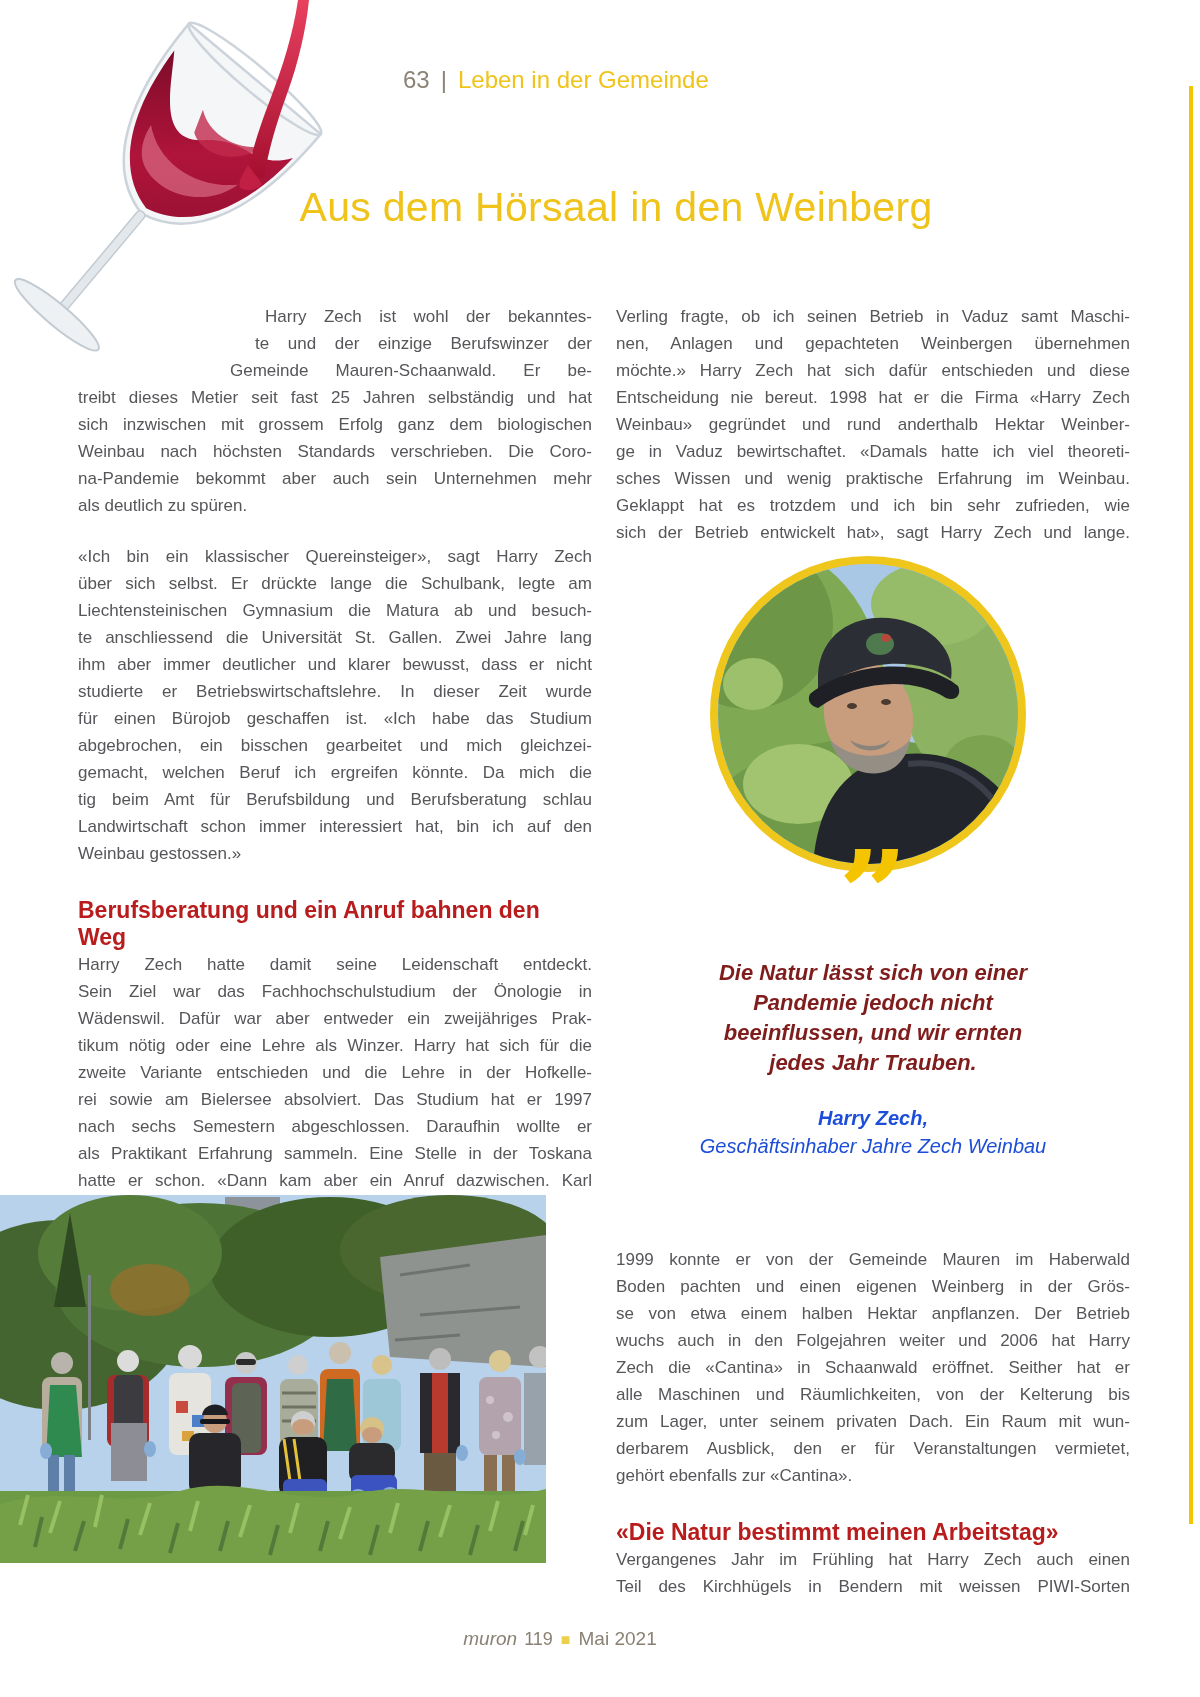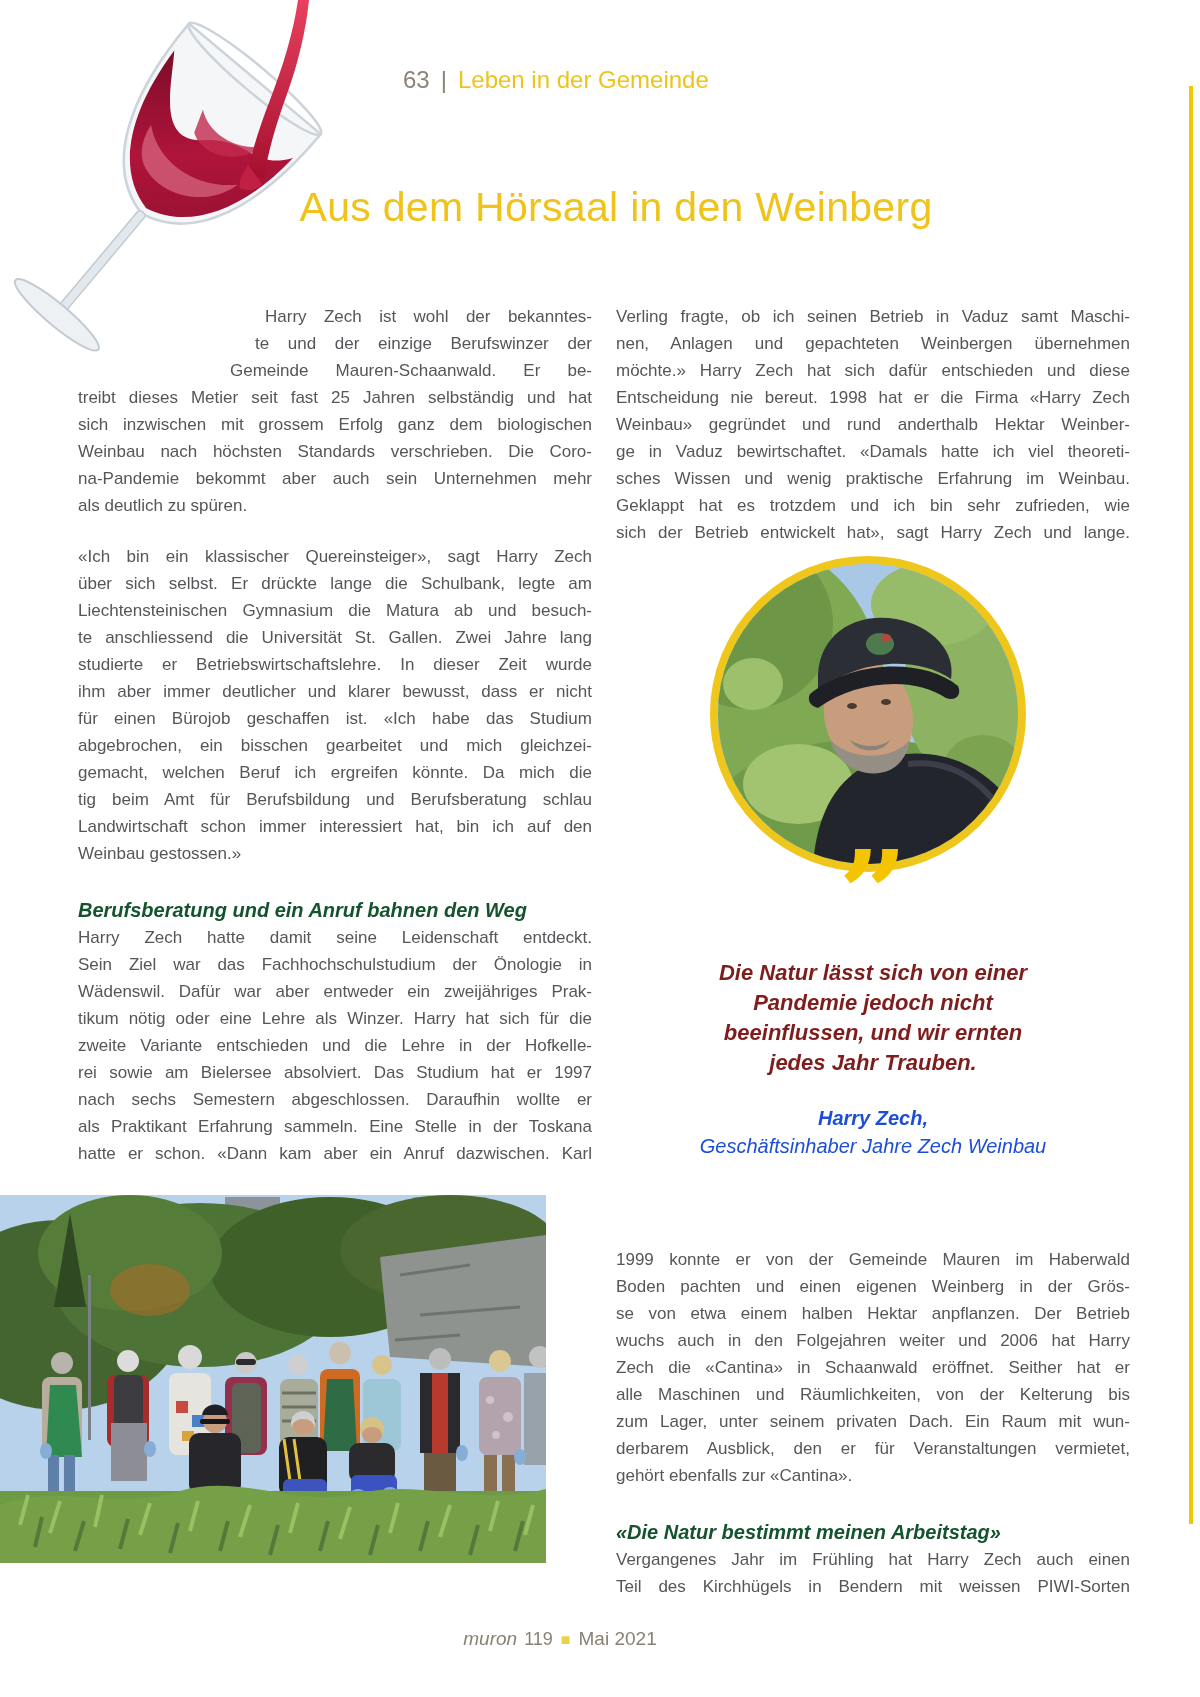--- a/index.html
+++ b/index.html
@@ -17,22 +17,22 @@
   .col{position:absolute;width:514px;font-size:17px;line-height:27px;color:#56565A;}
   #lc{left:78px;top:303px;}
   #rc1{left:616px;top:303px;}
   #rc2{left:616px;top:1246px;}
   .para{margin:0 0 24px 0;}
   .jline{text-align:justify;text-align-last:justify;min-height:27px;}
   .para.last-left .jline:last-child{text-align-last:left;}
   .p-indent .jline:nth-child(1){padding-left:187px;}
   .p-indent .jline:nth-child(2){padding-left:177px;}
   .p-indent .jline:nth-child(3){padding-left:152px;}
-  .subhead{font-weight:bold;font-style:italic;color:#14532d;margin:30px 0 0 0;
-           font-size:20px;line-height:27px;}
+  .subhead{font-weight:bold;color:#b91c1c;margin:30px 0 0 0;
+           font-size:23px;line-height:27px;}
   .subhead + .para{margin-top:0;}
   
   .glassphoto{position:absolute;left:0;top:0;width:345px;height:370px;}
   
   .portrait{position:absolute;left:710px;top:556px;width:300px;height:300px;border-radius:50%;
             border:8px solid #EFC61C;overflow:hidden;background:#a9c8e6;}
   .portrait svg{display:block;width:100%;height:100%;}
   
   .qmark{position:absolute;left:616px;width:514px;top:845px;text-align:center;
          font-family:"DejaVu Serif",serif;font-weight:bold;font-size:120px;line-height:100px;
@@ -103,22 +103,22 @@
         <div class="jline">sich inzwischen mit grossem Erfolg ganz dem biologischen</div>
         <div class="jline">Weinbau nach höchsten Standards verschrieben. Die Coro-</div>
         <div class="jline">na-Pandemie bekommt aber auch sein Unternehmen mehr</div>
         <div class="jline">als deutlich zu spüren.</div>
       </div>
     <div class="para last-left">
         <div class="jline">«Ich bin ein klassischer Quereinsteiger», sagt Harry Zech</div>
         <div class="jline">über sich selbst. Er drückte lange die Schulbank, legte am</div>
         <div class="jline">Liechtensteinischen Gymnasium die Matura ab und besuch-</div>
         <div class="jline">te anschliessend die Universität St. Gallen. Zwei Jahre lang</div>
+        <div class="jline">ihm aber immer deutlicher und klarer bewusst, dass er nicht</div>
         <div class="jline">studierte er Betriebswirtschaftslehre. In dieser Zeit wurde</div>
-        <div class="jline">ihm aber immer deutlicher und klarer bewusst, dass er nicht</div>
         <div class="jline">für einen Bürojob geschaffen ist. «Ich habe das Studium</div>
         <div class="jline">abgebrochen, ein bisschen gearbeitet und mich gleichzei-</div>
         <div class="jline">gemacht, welchen Beruf ich ergreifen könnte. Da mich die</div>
         <div class="jline">tig beim Amt für Berufsbildung und Berufsberatung schlau</div>
         <div class="jline">Landwirtschaft schon immer interessiert hat, bin ich auf den</div>
         <div class="jline">Weinbau gestossen.»</div>
       </div>
     <div class="subhead">Berufsberatung und ein Anruf bahnen den Weg</div>
     <div class="para">
         <div class="jline">Harry Zech hatte damit seine Leidenschaft entdeckt.</div>

